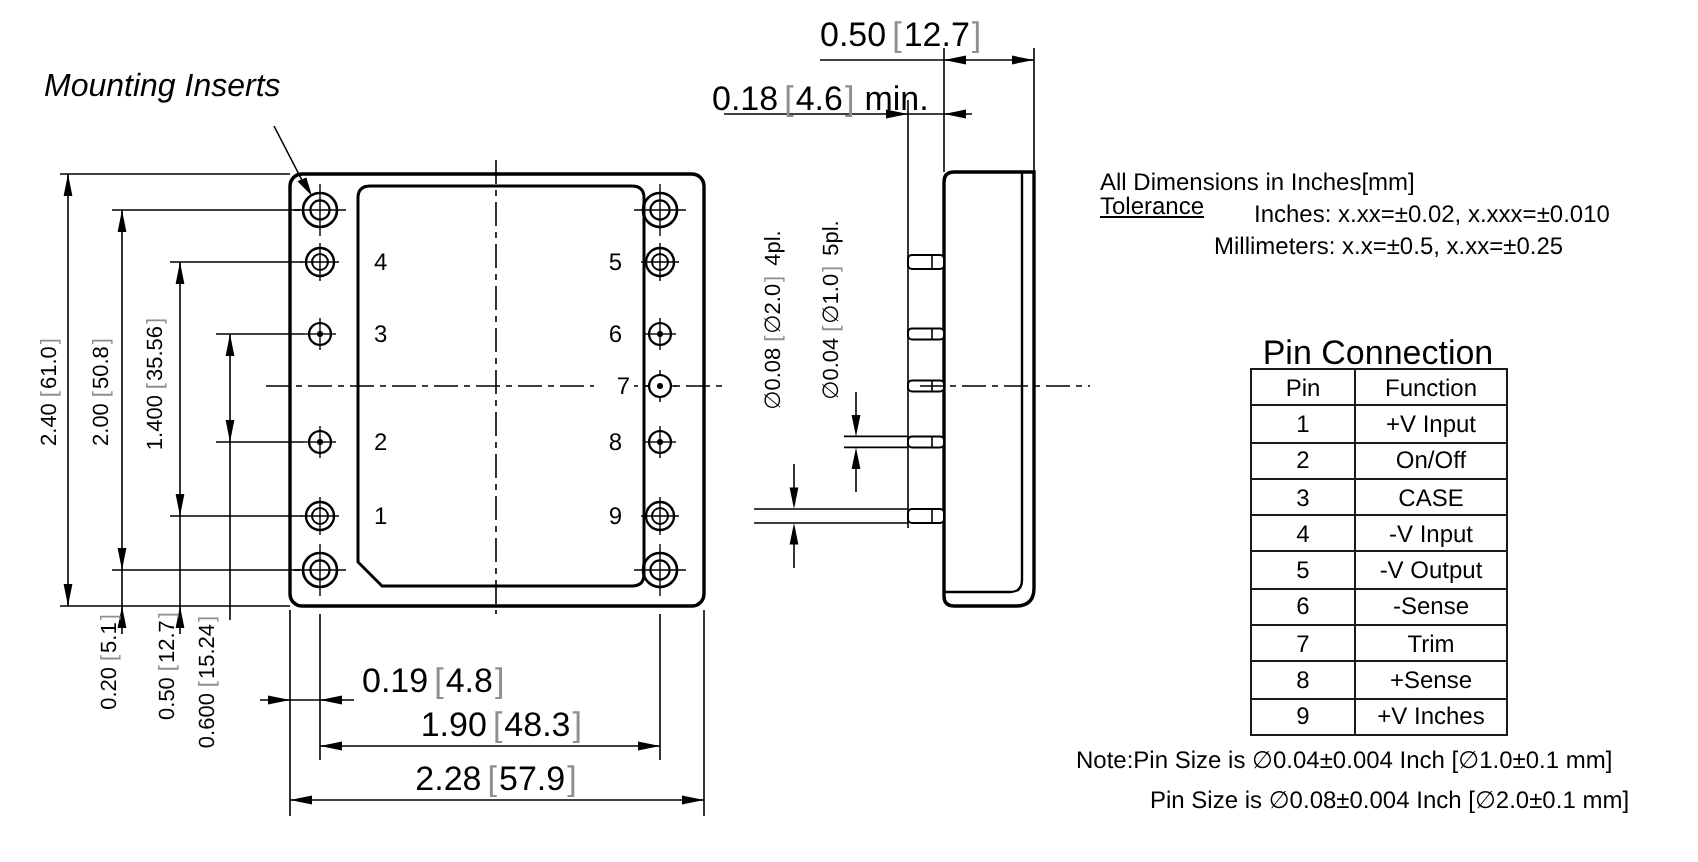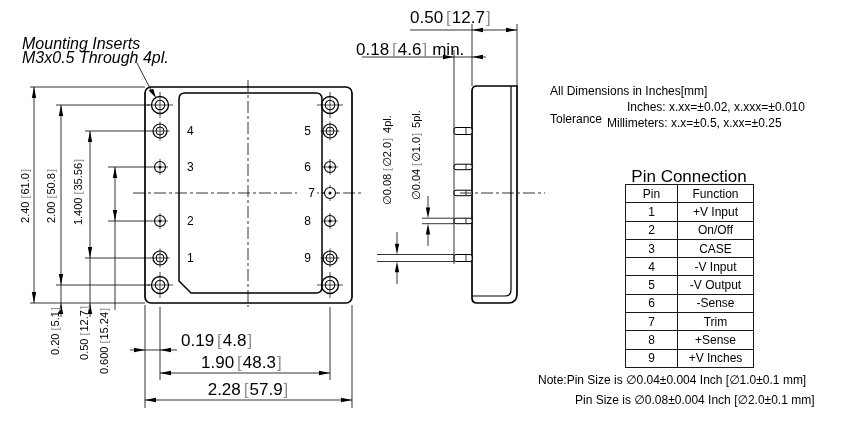--- a/index.html
+++ b/index.html
@@ -221,21 +221,20 @@
       <polygon points="472,57 483,54.8 483,59.2"></polygon>
       <polygon points="428,218.2 425.8,207.5 430.2,207.5"></polygon>
       <polygon points="428,223.7 425.8,234.5 430.2,234.5"></polygon>
       <polygon points="397,254.5 394.8,243.8 399.2,243.8"></polygon>
       <polygon points="397,261.5 394.8,272.3 399.2,272.3"></polygon>
     </g>
   </svg>
 
   <div class="lbl" style="left:22px;top:37px;">
     <div>Mounting Inserts</div>
-    <div>M3x0.5 Through 4pl.</div>
   </div>
 
   <span class="pin-num" style="left:187px;top:124px;">4</span>
   <span class="pin-num" style="left:187px;top:160px;">3</span>
   <span class="pin-num" style="left:187px;top:214px;">2</span>
   <span class="pin-num" style="left:187px;top:251px;">1</span>
   <span class="pin-num right" style="left:295px;top:124px;">5</span>
   <span class="pin-num right" style="left:295px;top:160px;">6</span>
   <span class="pin-num right onLine" style="left:297px;top:186px;">7</span>
   <span class="pin-num right" style="left:295px;top:214px;">8</span>
@@ -262,36 +261,36 @@
   <div class="vdim" style="left:387px;top:160px;">
     <span class="din">∅0.08</span><span class="dmm">∅2.0</span><span class="dsuf">4pl.</span>
   </div>
   <div class="vdim" style="left:416px;top:155px;">
     <span class="din">∅0.04</span><span class="dmm">∅1.0</span><span class="dsuf">5pl.</span>
   </div>
 
   <div class="dim" style="left:181px;top:335px;">
     <span class="din">0.19</span><span class="dmm">4.8</span>
   </div>
-  <div class="dim" style="left:201px;top:357px;width:90px;text-align:left;">
+  <div class="dim" style="left:201px;top:357px;width:90px;text-align:right;">
     <span class="din">1.90</span><span class="dmm">48.3</span>
   </div>
   <div class="dim" style="left:203px;top:384px;width:90px;text-align:center;">
     <span class="din">2.28</span><span class="dmm">57.9</span>
   </div>
   <div class="dim" style="left:410px;top:12px;">
     <span class="din">0.50</span><span class="dmm">12.7</span>
   </div>
   <div class="dim" style="left:356px;top:44px;">
     <span class="din">0.18</span><span class="dmm">4.6</span><span class="dsuf">min.</span>
   </div>
 
 
   <div class="tolline" style="left:550px;top:84px;">All Dimensions in Inches[mm]</div>
-  <div class="tolline" style="left:550px;top:112px;">Tolerance</div>
+  <div class="tolline" style="left:550px;top:96px;text-decoration:underline;">Tolerance</div>
   <div class="tolline" style="left:627px;top:100px;">Inches: x.xx=±0.02, x.xxx=±0.010</div>
   <div class="tolline" style="left:607px;top:116px;">Millimeters: x.x=±0.5, x.xx=±0.25</div>
 
   <div id="table-title">Pin Connection</div>
   <table id="pin-table">
     <tbody>
         <tr>
       <th class="c-pin">Pin</th>
       <th class="c-fn">Function</th>
     </tr>

